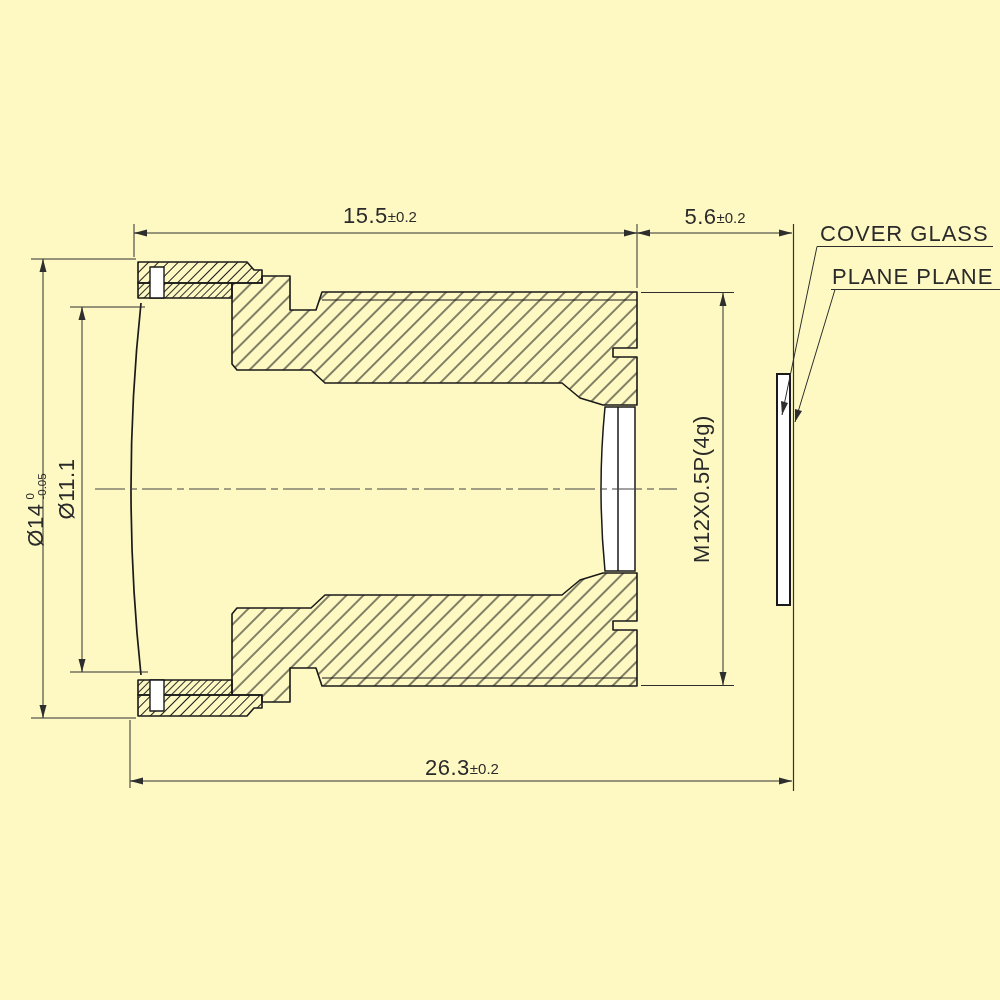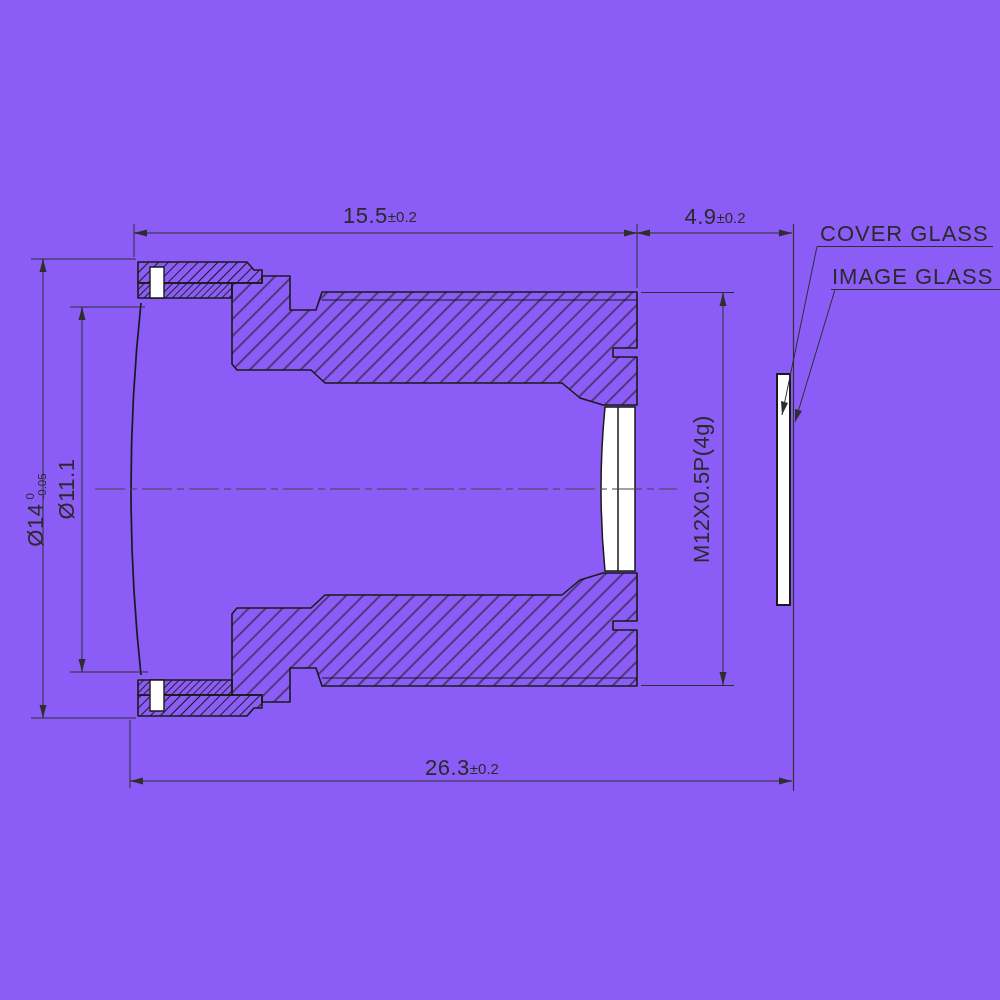--- a/index.html
+++ b/index.html
@@ -1,16 +1,16 @@
 <!DOCTYPE html>
 <html><head>
 <meta charset="utf-8">
 <style>
   html,body{margin:0;padding:0;background:#fff;}
-  #stage{position:relative;width:1000px;height:1000px;background:#8b5cf6;overflow:hidden;
+  #stage{position:relative;width:1000px;height:1000px;background:#fef9c3;overflow:hidden;
          font-family:"Liberation Sans", sans-serif;color:#222;}
   #stage svg{position:absolute;left:0;top:0;}
   .txt{position:absolute;white-space:nowrap;color:#2a2a2a;}
   .dim{font-size:22px;letter-spacing:0.5px;}
   .dim .tol{font-size:15px;letter-spacing:0;position:relative;top:-1px;}
   .ctr{transform:translate(-50%,-50%);}
   .vert{transform:translate(-50%,-50%) rotate(-90deg);}
   .lbl{font-size:22px;letter-spacing:1px;text-align:center;}
   .stack{display:inline-flex;flex-direction:column;font-size:11.5px;line-height:1.05;
          text-align:left;margin-left:4px;letter-spacing:0;}
@@ -102,21 +102,21 @@
     <polygon points="782,415 788,403 781,401"></polygon>
     <polygon points="795,422 802,411 795,409"></polygon>
   </g>
 </svg>
 
 <div class="txt dim ctr" style="left:380px;top:216px;">
   <span>15.5</span><span class="tol">±0.2</span>
 </div>
 
 <div class="txt dim ctr" style="left:715px;top:217px;">
-  <span>4.9</span><span class="tol">±0.2</span>
+  <span>5.6</span><span class="tol">±0.2</span>
 </div>
 
 <div class="txt dim ctr" style="left:462px;top:768px;">
   <span>26.3</span><span class="tol">±0.2</span>
 </div>
 
 <div class="txt dim vert row" style="left:36px;top:510px;">
   <span>Ø14</span>
   <span class="stack">
     <span>0</span>
@@ -126,15 +126,15 @@
 
 <div class="txt dim vert" style="left:67px;top:489px;">
   <span>Ø11.1</span>
 </div>
 
 <div class="txt dim vert" style="left:702px;top:489px;">
   <span>M12X0.5P(4g)</span>
 </div>
 
 <div class="txt lbl" style="left:820px;top:221px;">COVER GLASS</div>
-<div class="txt lbl" style="left:832px;top:264px;">IMAGE GLASS</div>
+<div class="txt lbl" style="left:832px;top:264px;">PLANE PLANE</div>
 
 </div>
 
 </body></html>

